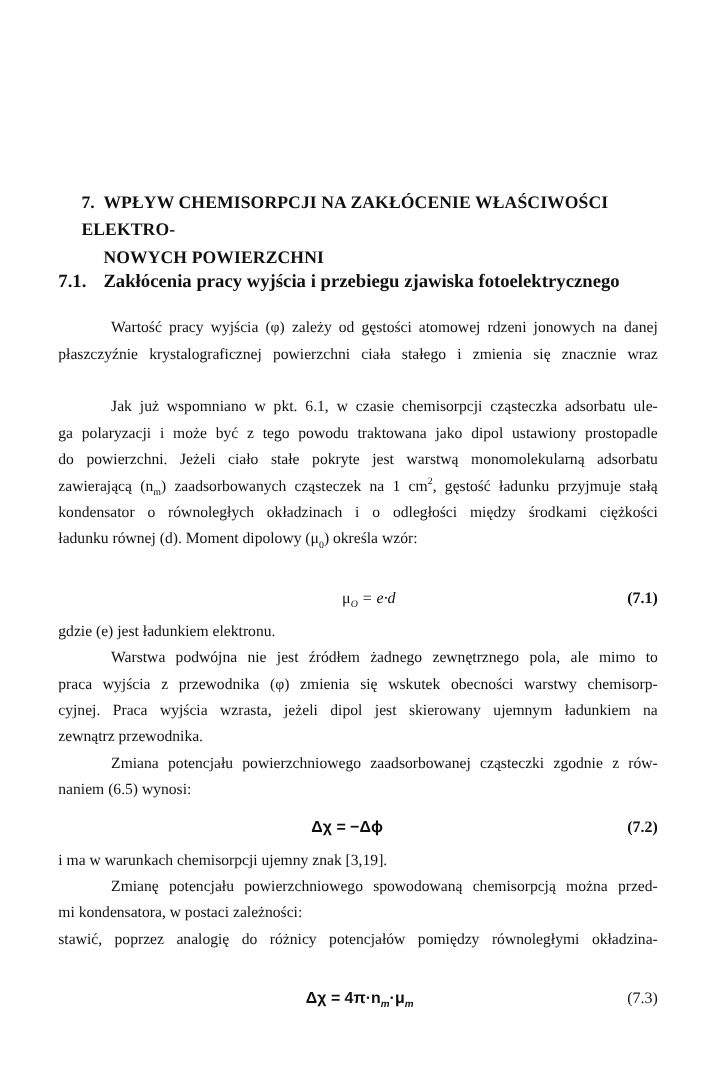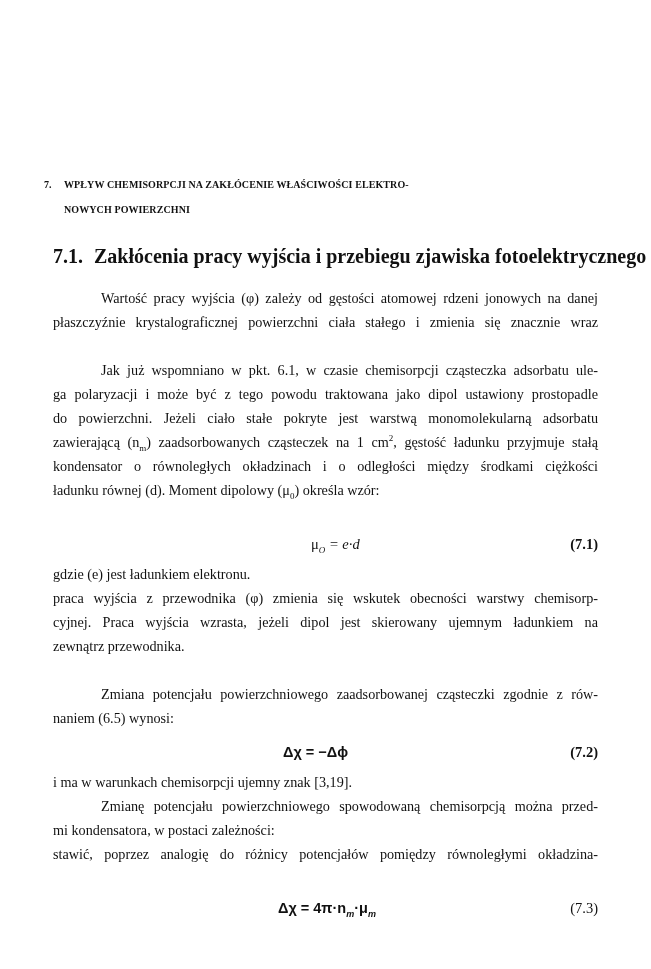--- a/index.html
+++ b/index.html
@@ -1,23 +1,23 @@
 <!DOCTYPE html>
 <html><head>
 <meta charset="utf-8">
 <style>
   html, body { margin: 0; padding: 0; background: #ffffff; }
   body { width: 651px; height: 969px; position: relative; overflow: hidden;
          font-family: "Liberation Serif", serif; color: #111111; }
   .page { position: absolute; left: 0; top: 0; width: 651px; height: 969px; }
-  .ch-title { position: absolute; left: 44px; top: 172px; width: 545px;
-              font-weight: bold; font-size: 10px; line-height: 25px; letter-spacing: 0.1px; }
+  .ch-title { position: absolute; left: 74px; top: 172px; width: 545px;
+              font-weight: bold; font-size: 16px; line-height: 25px; letter-spacing: 0.1px; }
   .ch-title .num { display: inline-block; width: 20px; }
   .ch-title .l2 { padding-left: 20px; display: block; }
-  .sec-title { position: absolute; left: 53px; top: 246px; font-weight: bold; font-size: 20px; line-height: 20px; }
+  .sec-title { position: absolute; left: 53px; top: 246px; font-weight: bold; font-size: 17px; line-height: 20px; }
   .sec-title .num { display: inline-block; width: 41px; }
   .text { position: absolute; left: 53px; width: 545px; font-size: 14.2px; line-height: 24px; }
   .line { display: block; text-align: justify; text-align-last: justify; white-space: nowrap; }
   .line.last { text-align-last: left; }
   .eq { position: absolute; left: 53px; width: 545px; height: 24px; font-size: 14.5px; }
   .eq .formula { position: absolute; font-family: "Liberation Serif", serif; }
   .eq .enum { position: absolute; right: 0; font-weight: bold; margin-left: 12px; }
   sub, sup { font-size: 9px; line-height: 0; }
 </style>
 </head>
@@ -51,20 +51,21 @@
   <div class="eq" style="top:536px;">
     <span class="formula" style="left:258px; font-style:italic;"><span style="font-style:normal;">μ</span><sub style="font-style:italic;">O</sub><span> = e·d</span></span>
     <span class="enum">(7.1)</span>
   </div>
 
   <div class="text" style="top:562px;">
     <span class="line last">gdzie (e) jest ładunkiem elektronu.</span>
   </div>
 
   <div class="text" style="top:586px;">
+    <span class="line" style="padding-left:48px;">Warstwa podwójna nie jest źródłem żadnego zewnętrznego pola, ale mimo to</span>
     <span class="line">praca wyjścia z przewodnika (φ) zmienia się wskutek obecności warstwy chemisorp-</span>
     <span class="line">cyjnej. Praca wyjścia wzrasta, jeżeli dipol jest skierowany ujemnym ładunkiem na</span>
     <span class="line last">zewnątrz przewodnika.</span>
   </div>
 
   <div class="text" style="top:682px;">
     <span class="line" style="padding-left:48px;">Zmiana potencjału powierzchniowego zaadsorbowanej cząsteczki zgodnie z rów-</span>
     <span class="line last">naniem (6.5) wynosi:</span>
   </div>
 

